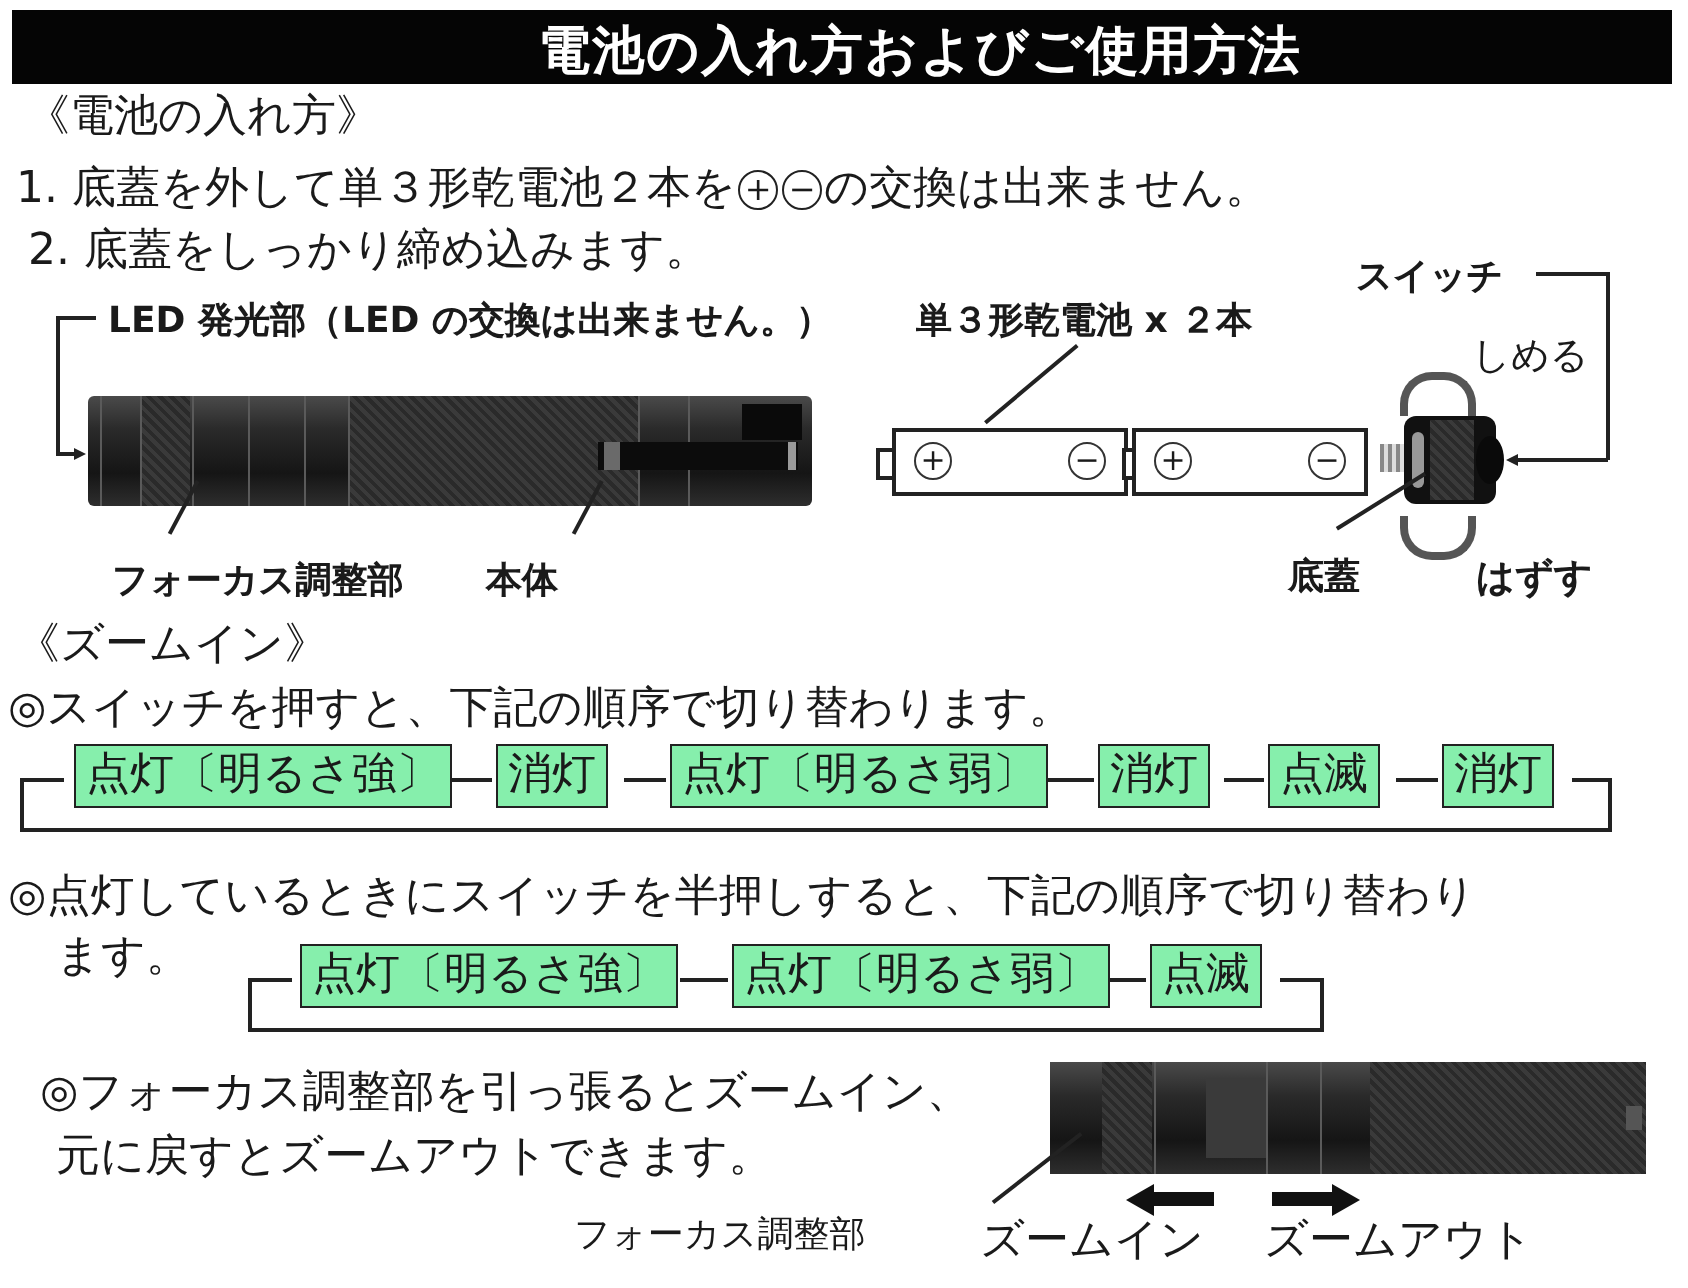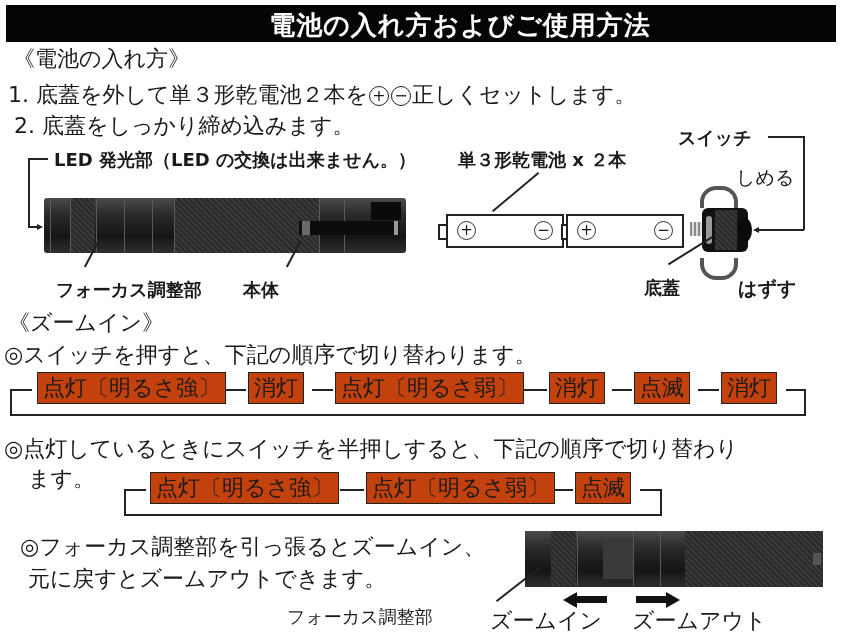--- a/index.html
+++ b/index.html
@@ -4,21 +4,21 @@
 <style>
   html, body { margin:0; padding:0; background:#ffffff; }
   body { width:844px; height:644px; position:relative; overflow:hidden;
          font-family:"DejaVu Sans", "Liberation Sans", sans-serif; color:#1a1a1a; }
   .abs { position:absolute; }
   .header { left:6px; top:5px; width:830px; height:37px; background:#050505; }
   .header-title { position:absolute; left:0; right:0; top:3px; text-align:center;
                   color:#fff; font-size:26px; font-weight:bold; letter-spacing:1px; padding-left:78px; box-sizing:border-box; }
   .sec { font-size:22px; line-height:26px; white-space:nowrap; }
   .lblb { font-size:18px; font-weight:bold; white-space:nowrap; }
-  .box { position:absolute; border:1.5px solid #222; background:#c2410c; font-size:22px;
+  .box { position:absolute; border:1.5px solid #222; background:#86efac; font-size:22px;
          line-height:30px; height:30px; padding:0 5px; white-space:nowrap; box-sizing:content-box; }
   .line { position:absolute; background:#222; }
   .arrowhead { position:absolute; width:0; height:0; border-top:3px solid transparent;
                border-bottom:3px solid transparent; border-left:6px solid #222; }
   .circ { display:inline-block; width:18px; height:18px; border:1.5px solid #222; border-radius:50%;
           text-align:center; line-height:17px; font-size:16px; vertical-align:middle; margin:0 1px; }
   .battery { position:absolute; border:2px solid #222; background:#fff; height:30px; }
   .bat-nub { position:absolute; border:2px solid #222; background:#fff; width:6px; height:12px; }
   .sym { position:absolute; width:17px; height:17px; border:1.5px solid #333; border-radius:50%;
          font-size:15px; line-height:16px; text-align:center; }
@@ -28,21 +28,21 @@
 </style>
 </head>
 <body>
 
 <div class="abs header">
   <div class="header-title">電池の入れ方およびご使用方法</div>
 </div>
 
 <div class="abs sec" style="left:13px; top:46px;">《電池の入れ方》</div>
 <div class="abs sec" style="left:8px; top:82px;">
-  <span>1. 底蓋を外して単３形乾電池２本を</span><span class="circ">+</span><span class="circ">−</span><span>正しくセットします。</span>
+  <span>1. 底蓋を外して単３形乾電池２本を</span><span class="circ">+</span><span class="circ">−</span><span>の交換は出来ません。</span>
 </div>
 <div class="abs sec" style="left:14px; top:113px;">2. 底蓋をしっかり締め込みます。</div>
 
 <div class="abs lblb" style="left:54px; top:148px;">LED 発光部（LED の交換は出来ません。）</div>
 <div class="line" style="left:28px; top:158px; width:20px; height:1.5px;"></div>
 <div class="line" style="left:28px; top:158px; width:1.5px; height:68px;"></div>
 <div class="line" style="left:28px; top:226px; width:10px; height:1.5px;"></div>
 <div class="arrowhead" style="left:37px; top:224px;"></div>
 
 <div class="torch" style="left:44px; top:198px; width:362px; height:55px; border-radius:3px;">

